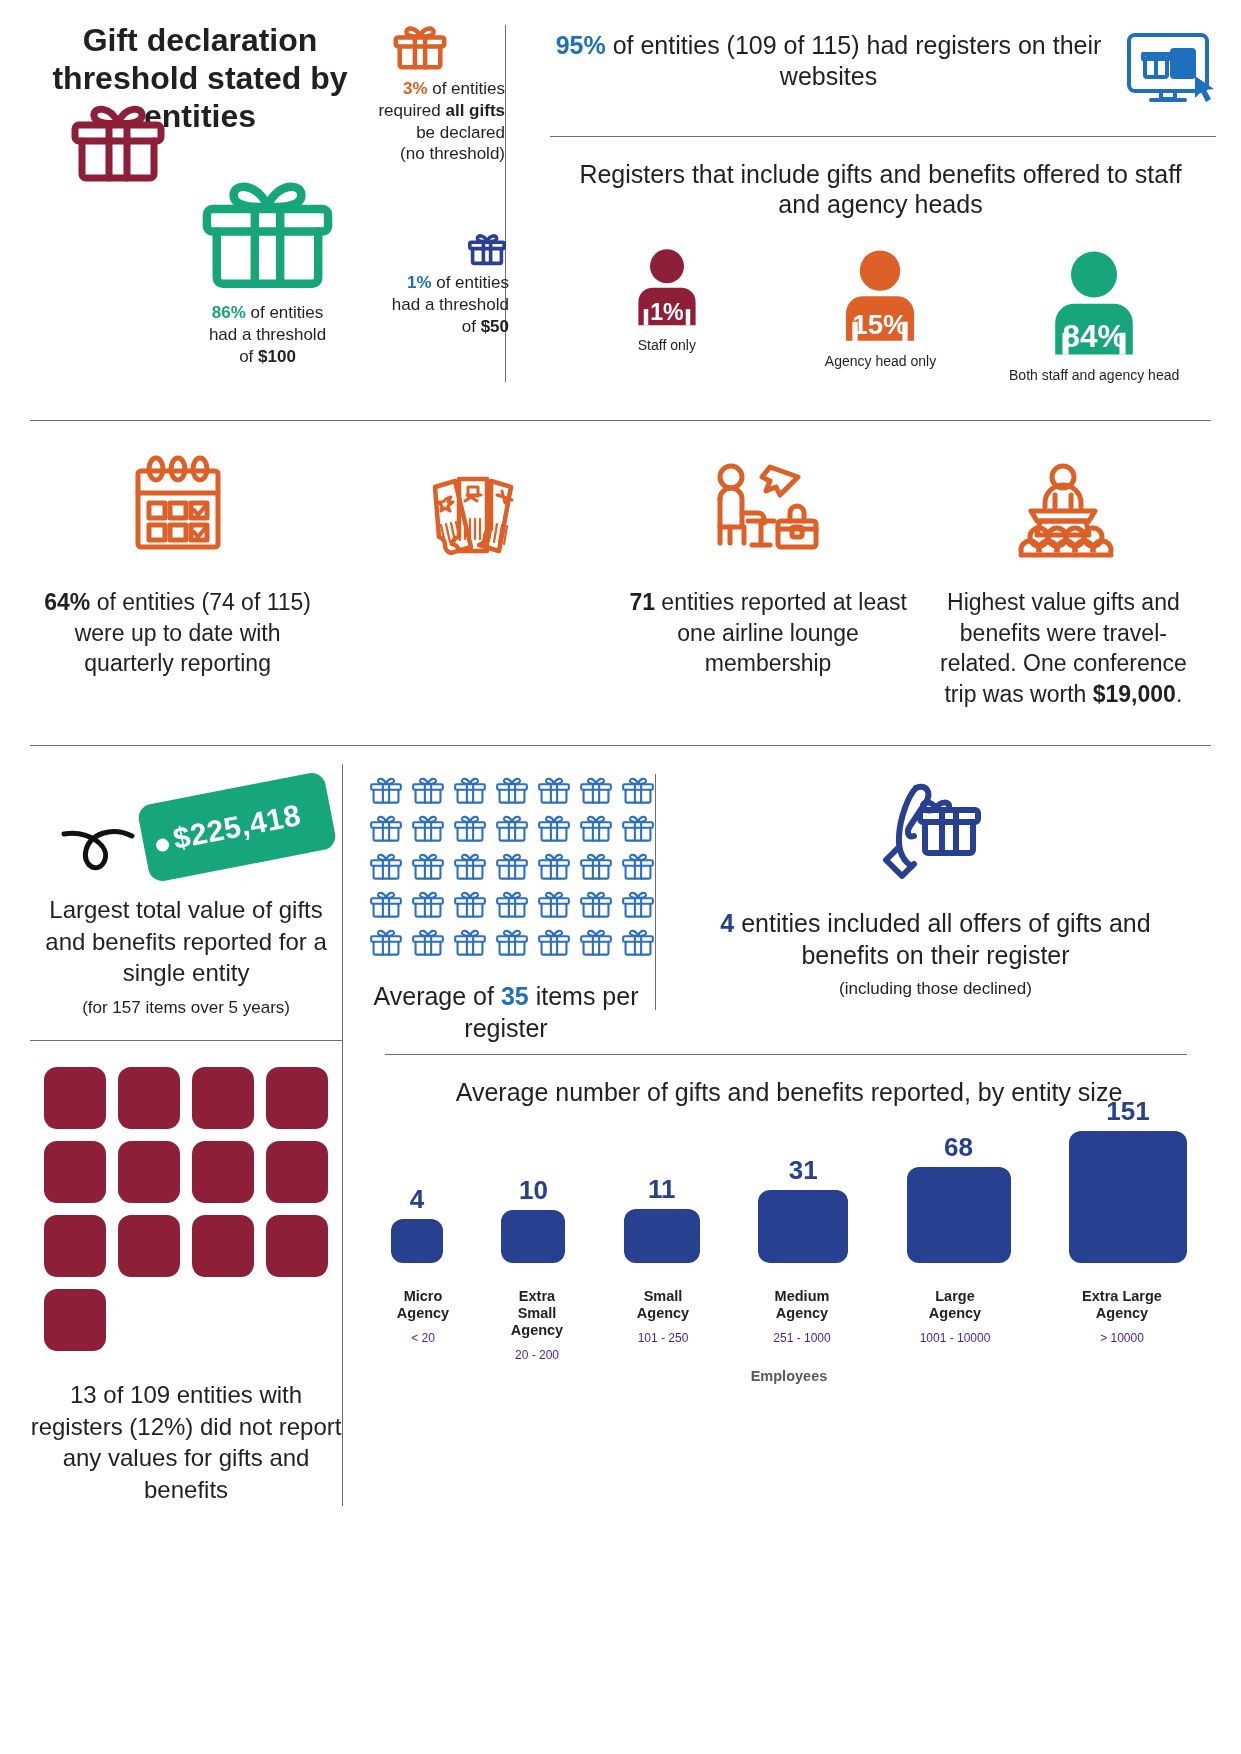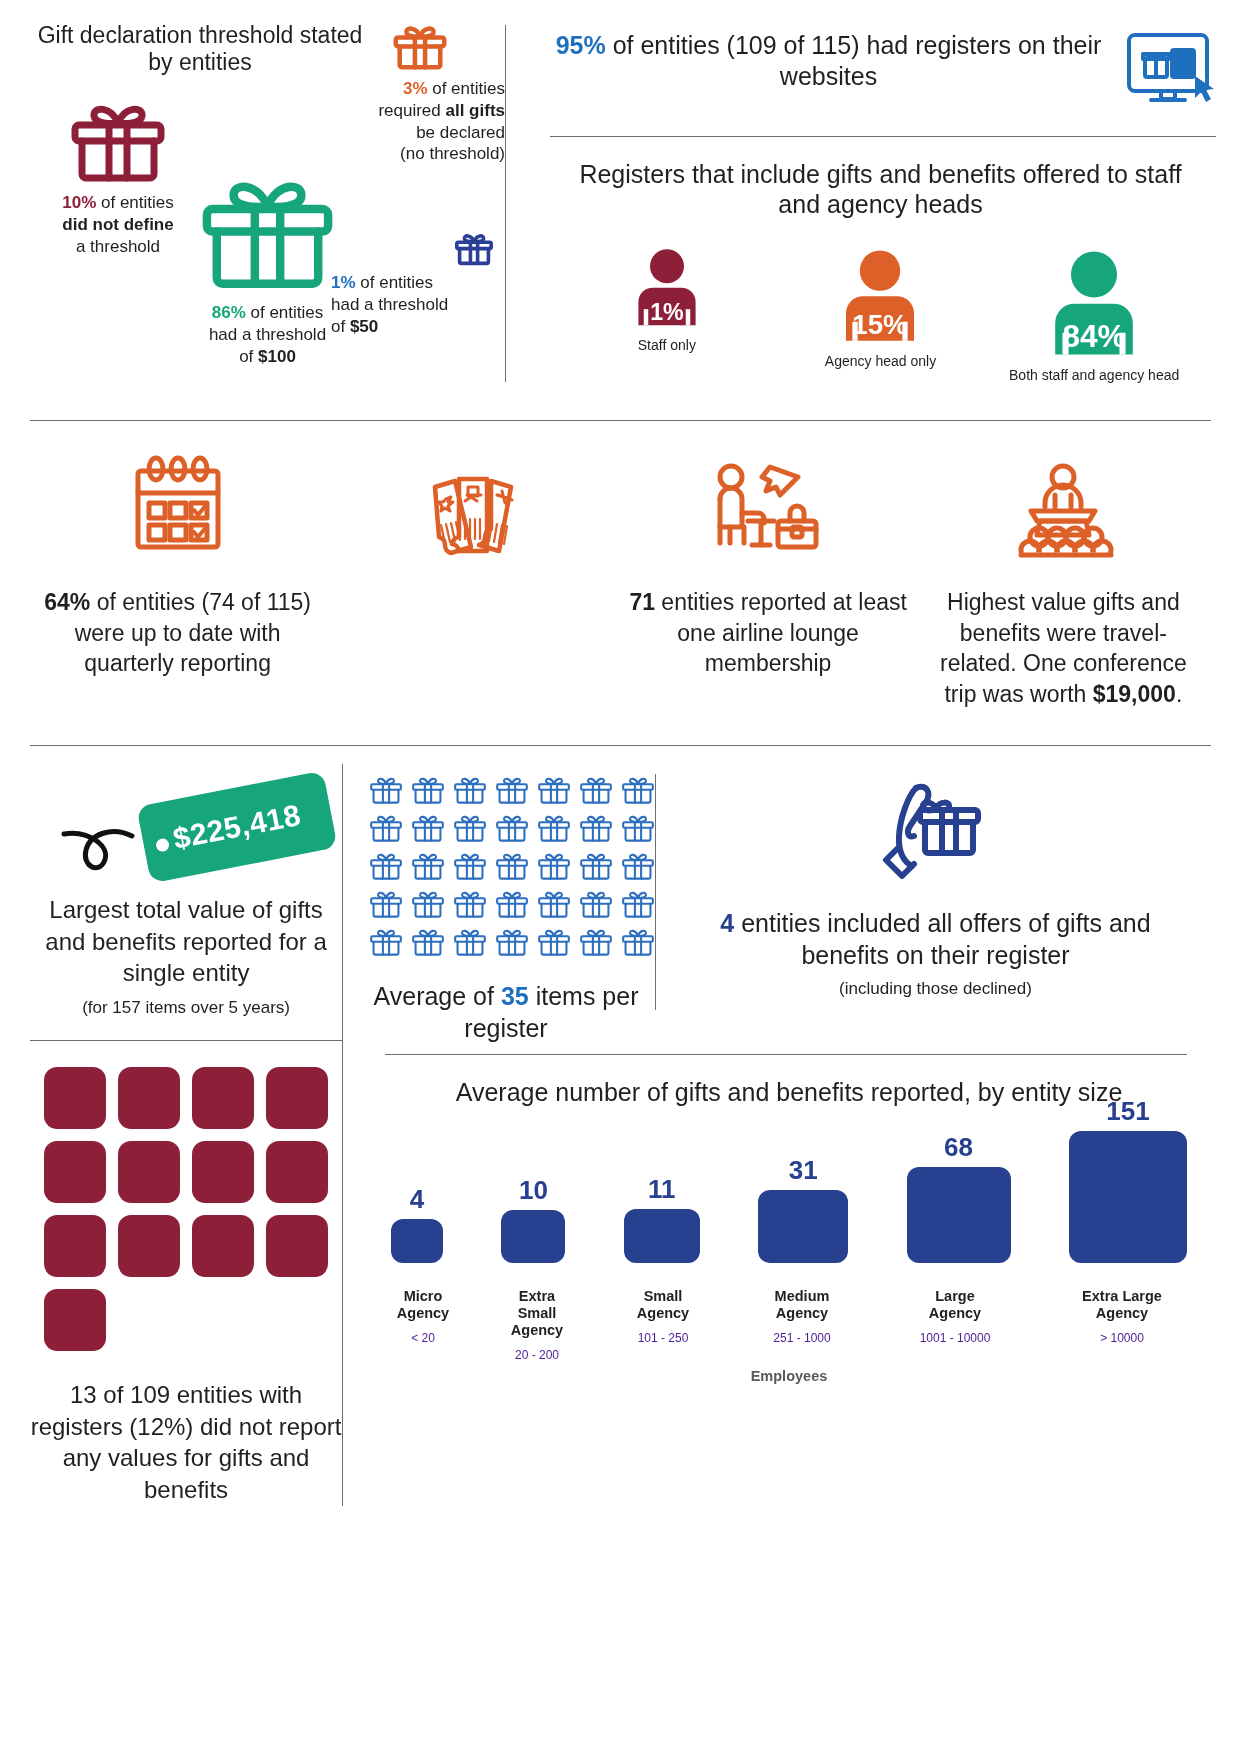--- a/index.html
+++ b/index.html
@@ -20,33 +20,33 @@
   .c-navy   { color: #27408F; font-weight: 700; }
   .c-dark   { color: #231f20; font-weight: 400; }
 
   
   #sec1 { display: flex; padding: 0 0 0 0; }
   #sec1-left { width: 505px; position: relative; height: 412px; padding: 22px 0 0 30px; }
   #sec1-right { flex: 1; position: relative; height: 412px; }
   #sec1-divider { width: 1px; background: #6d6e71; margin: 25px 14px 30px 0; }
 
   #s1-title {
-    font-size: 23px; font-weight: 400; line-height: 1.18;
+    font-size: 32px; font-weight: 700; line-height: 1.18;
     text-align: center; width: 340px; color: #231f20;
   }
 
   .giftbox { display: block; }
 
   #s1-red-group { position: absolute; left: 28px; top: 98px; width: 180px; text-align: center; }
   #s1-red-group .cap { font-size: 17px; line-height: 1.28; font-weight: 300; margin-top: 6px; }
   #s1-green-group { position: absolute; left: 175px; top: 168px; width: 185px; text-align: center; }
   #s1-green-group .cap { font-size: 17px; line-height: 1.28; font-weight: 300; margin-top: 4px; }
   #s1-orange-group { position: absolute; left: 335px; top: 20px; width: 170px; text-align: right; }
   #s1-orange-group .cap { font-size: 17px; line-height: 1.28; font-weight: 300; margin-top: 4px; }
-  #s1-blue-group { position: absolute; left: 331px; top: 230px; width: 165px; }
+  #s1-blue-group { position: absolute; left: 344px; top: 230px; width: 165px; text-align: right; }
   #s1-blue-group .cap { font-size: 17px; line-height: 1.28; font-weight: 300; margin-top: 4px; }
 
   
   #s1r-top { display: flex; align-items: flex-start; padding: 30px 22px 0 28px; gap: 14px; }
   #s1r-top .txt { font-size: 25px; font-weight: 300; line-height: 1.22; flex: 1; text-align: center; }
   #s1r-rule { margin: 20px 25px 0 30px; height: 1px; background: #6d6e71; }
   #s1r-sub { font-size: 25px; font-weight: 300; line-height: 1.2; text-align: center; margin: 22px 40px 0 40px; }
   #s1r-people { display: flex; justify-content: space-around; margin: 24px 40px 0 40px; }
   .person { text-align: center; width: 175px; }
   .person .plabel { font-size: 14px; font-weight: 300; line-height: 1.2; margin-top: 6px; }
@@ -126,25 +126,20 @@
         <svg class="giftbox" width="110" height="88" viewBox="0 0 110 88" style="margin:0 auto;">
           <g fill="none" stroke="#8E1F38" stroke-width="7" stroke-linecap="round" stroke-linejoin="round">
             <path d="M55 25 C48 8, 30 8, 31 18 C32 26, 48 26, 55 25 Z"></path>
             <path d="M55 25 C62 8, 80 8, 79 18 C78 26, 62 26, 55 25 Z"></path>
             <rect x="12" y="27" width="86" height="16" rx="4"></rect>
             <path d="M19 43 v33 a4 4 0 0 0 4 4 h64 a4 4 0 0 0 4 -4 v-33"></path>
             <line x1="46" y1="27" x2="46" y2="80"></line>
             <line x1="64" y1="27" x2="64" y2="80"></line>
           </g>
         </svg>
-        <div class="cap">
-          <span class="c-red">10%</span><span> of entities</span><br>
-          <b>did not define</b><br>
-          <span>a threshold</span>
-        </div>
       </div>
 
       <div id="s1-green-group">
         <svg class="giftbox" width="155" height="130" viewBox="0 0 110 88" style="margin:0 auto;">
           <g fill="none" stroke="#17A67C" stroke-width="6" stroke-linecap="round" stroke-linejoin="round">
             <path d="M55 25 C48 8, 30 8, 31 18 C32 26, 48 26, 55 25 Z"></path>
             <path d="M55 25 C62 8, 80 8, 79 18 C78 26, 62 26, 55 25 Z"></path>
             <rect x="12" y="27" width="86" height="16" rx="4"></rect>
             <path d="M19 43 v33 a4 4 0 0 0 4 4 h64 a4 4 0 0 0 4 -4 v-33"></path>
             <line x1="46" y1="27" x2="46" y2="80"></line>

